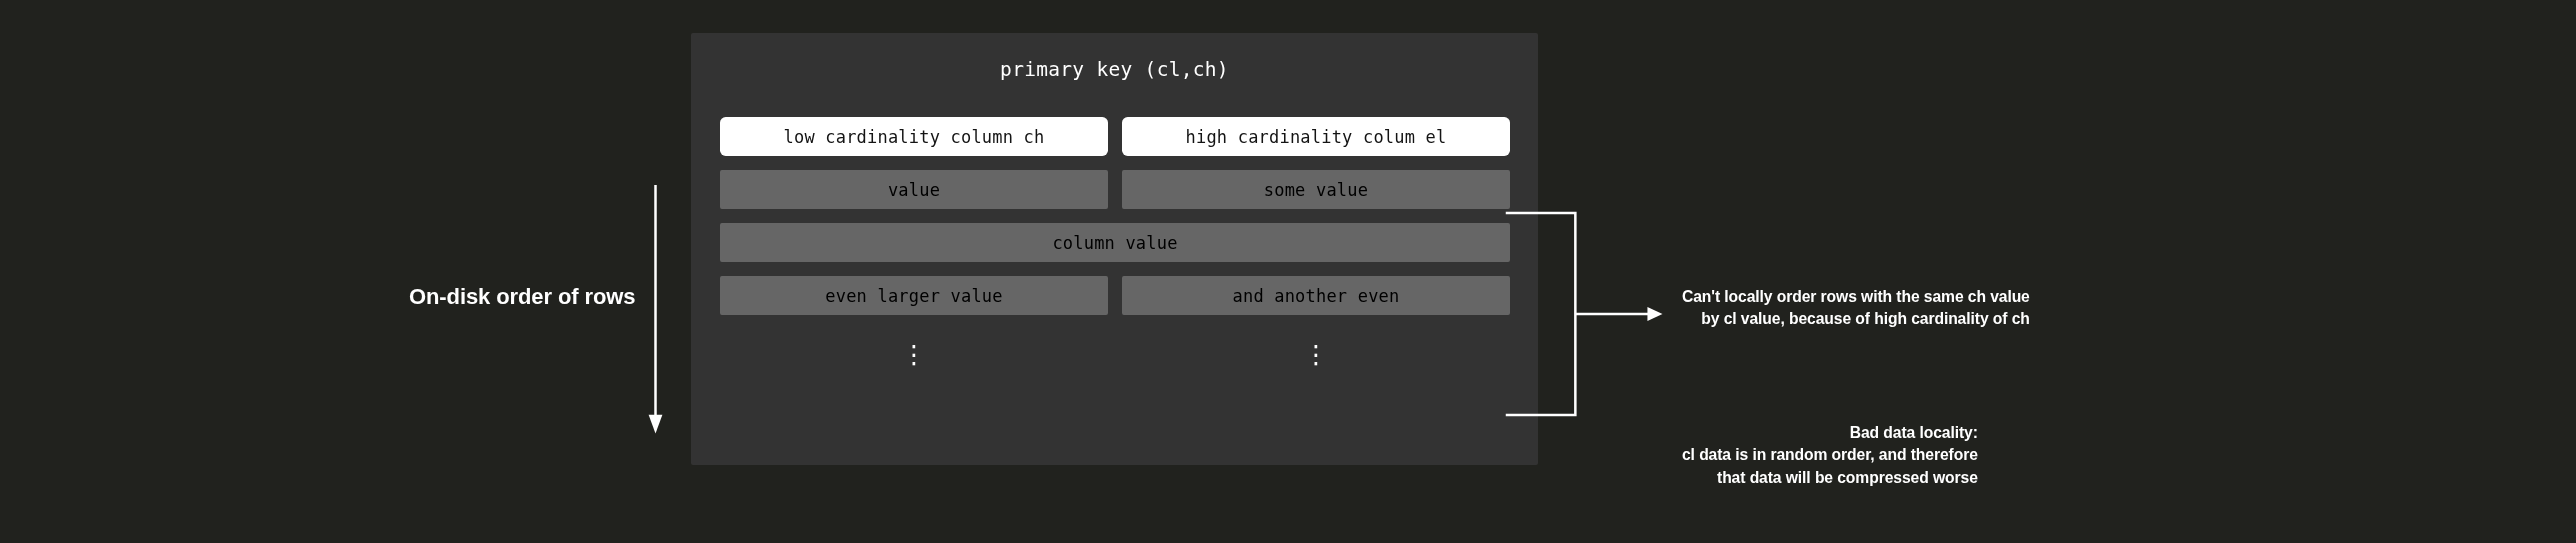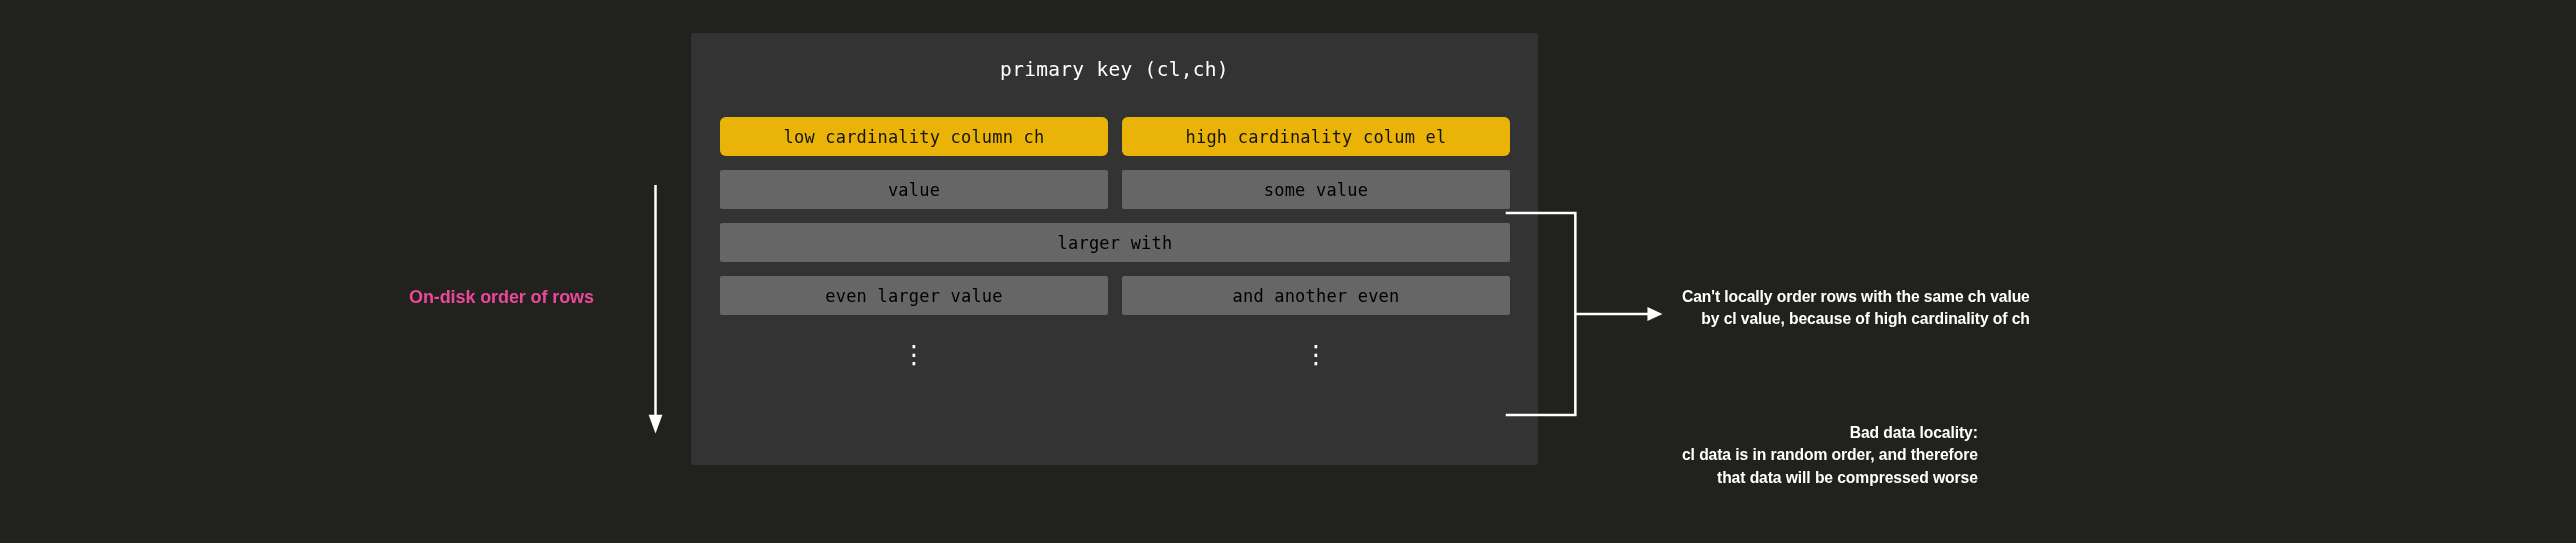--- a/index.html
+++ b/index.html
@@ -63,21 +63,21 @@
     display: flex;
     align-items: center;
     justify-content: center;
     box-sizing: border-box;
     font-family: "DejaVu Sans Mono", "Liberation Mono", monospace;
     font-size: 17px;
     letter-spacing: 0.2px;
     white-space: nowrap;
   }
   .cell.head {
-    background: #eab308;
+    background: #ffffff;
     color: #141414;
     border-radius: 5.7px;
   }
   .cell.value {
     background: #666666;
     color: #000000;
     border-radius: 1.9px;
   }
   .ellipsis-row {
     display: flex;
@@ -95,22 +95,22 @@
     line-height: 1;
     font-family: "DejaVu Sans", sans-serif;
   }
 
   
   .left-label {
     position: absolute;
     left: 409px;
     top: 297px;
     transform: translateY(-50%);
-    color: #ec4899;
-    font-size: 18px;
+    color: #ffffff;
+    font-size: 22px;
     font-weight: bold;
     letter-spacing: -0.1px;
     white-space: nowrap;
   }
   .down-arrow {
     position: absolute;
     left: 646px;
     top: 185px;
     width: 19px;
     height: 251px;
@@ -162,21 +162,21 @@
         <div class="cell head">low cardinality column ch</div>
         <div class="cell head">high cardinality colum el</div>
       </div>
 
       <div class="col-row">
         <div class="cell value">value</div>
         <div class="cell value">some value</div>
       </div>
 
       <div class="col-row">
-        <div class="cell value">larger with</div>
+        <div class="cell value">column value</div>
       </div>
 
       <div class="col-row">
         <div class="cell value">even larger value</div>
         <div class="cell value">and another even</div>
       </div>
 
       <div class="ellipsis-row">
         <div class="ellipsis">⋮</div>
         <div class="ellipsis">⋮</div>

